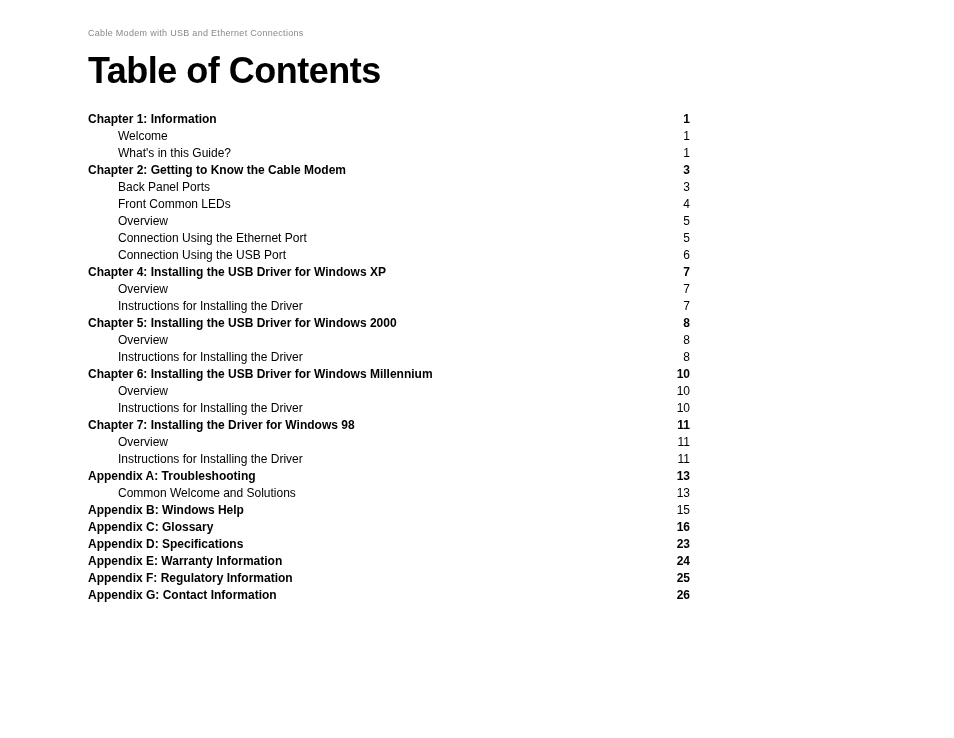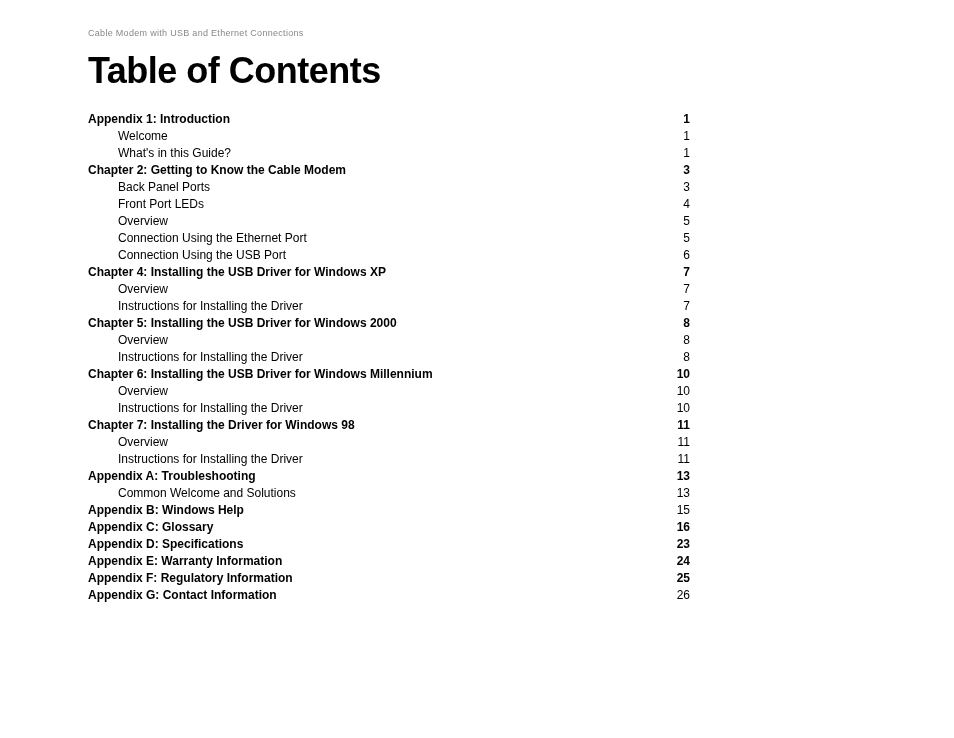--- a/index.html
+++ b/index.html
@@ -80,41 +80,41 @@
   </style>
 </head>
 <body>
 
 <div class="page">
   <div class="document-title-small">Cable Modem with USB and Ethernet Connections</div>
   <div class="toc-title">Table of Contents</div>
   <table class="toc-table">
     <tbody id="toc-body">
     <tr>
-          <td class="entry-text chapter-entry">Appendix 1: Introduction</td>
+          <td class="entry-text chapter-entry">Chapter 1: Information</td>
           <td class="entry-page" style="font-weight: bold;">1</td>
         </tr>
         <tr>
           <td class="entry-text sub-entry">Welcome</td>
           <td class="entry-page">1</td>
         </tr>
         <tr>
           <td class="entry-text sub-entry">What's in this Guide?</td>
           <td class="entry-page">1</td>
         </tr>
         <tr>
           <td class="entry-text chapter-entry">Chapter 2: Getting to Know the Cable Modem</td>
           <td class="entry-page" style="font-weight: bold;">3</td>
         </tr>
         <tr>
           <td class="entry-text sub-entry">Back Panel Ports</td>
           <td class="entry-page">3</td>
         </tr>
         <tr>
-          <td class="entry-text sub-entry">Front Port LEDs</td>
+          <td class="entry-text sub-entry">Front Common LEDs</td>
           <td class="entry-page">4</td>
         </tr>
         <tr>
           <td class="entry-text sub-entry">Overview</td>
           <td class="entry-page">5</td>
         </tr>
         <tr>
           <td class="entry-text sub-entry">Connection Using the Ethernet Port</td>
           <td class="entry-page">5</td>
         </tr>
@@ -193,17 +193,17 @@
         <tr>
           <td class="entry-text appendix-entry">Appendix E: Warranty Information</td>
           <td class="entry-page" style="font-weight: bold;">24</td>
         </tr>
         <tr>
           <td class="entry-text appendix-entry">Appendix F: Regulatory Information</td>
           <td class="entry-page" style="font-weight: bold;">25</td>
         </tr>
         <tr>
           <td class="entry-text appendix-entry">Appendix G: Contact Information</td>
-          <td class="entry-page" style="font-weight: normal;">26</td>
+          <td class="entry-page" style="font-weight: bold;">26</td>
         </tr>
       </tbody>
   </table>
 </div>
 
 </body></html>

